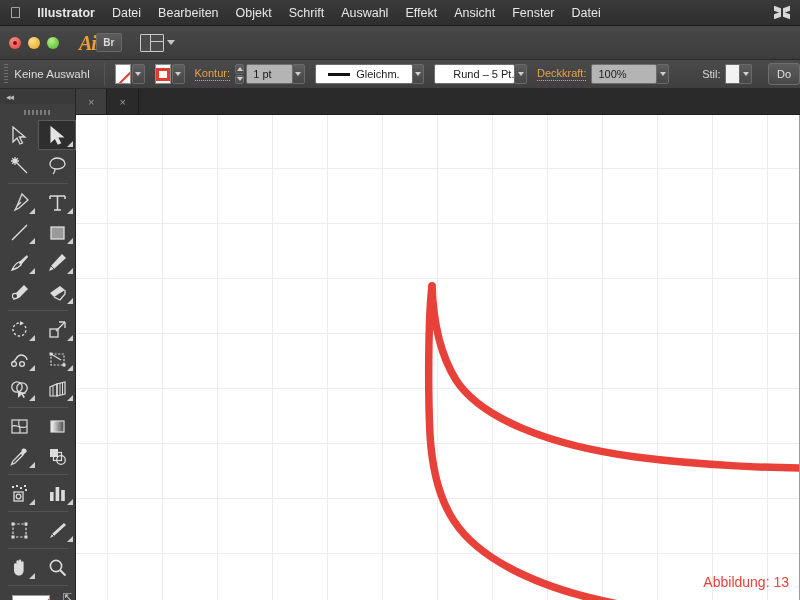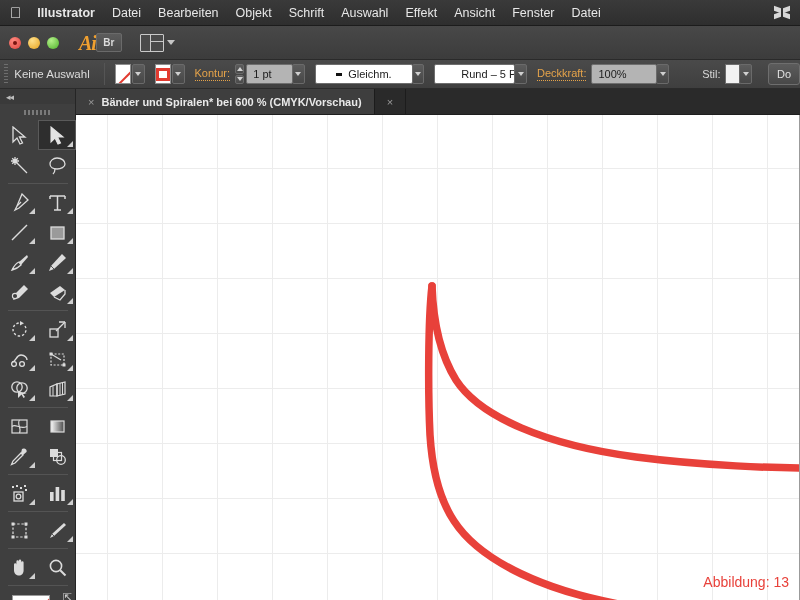--- a/index.html
+++ b/index.html
@@ -127,21 +127,21 @@
   .stepper i:first-child::after{ border-bottom:4px solid #d2d2d2;}
   .stepper i:last-child::after{ border-top:4px solid #d2d2d2;}
   .field {
     height:20px; background:#b4b4b4; border:1px solid #6e6e6e; border-radius:2px;
     color:#1c1c1c; font-size:11px; display:flex; align-items:center;
     padding:0 6px; min-width:46px;
   }
   .combo {
     height:20px; background:#fff; border:1px solid #6e6e6e; border-radius:2px;
     color:#1c1c1c; font-size:11px; display:flex; align-items:center;
-    padding:0 20px; gap:6px;
+    padding:0 12px; gap:6px;
   }
   .profile-line{ display:block; width:46px;height:3px;background:#111; }
   .dot-round{ display:block;width:7px;height:7px;border-radius:50%;background:#111;}
   .combo-gray{
     height:20px; background:#b4b4b4; border:1px solid #6e6e6e;border-radius:2px;
     color:#1c1c1c;font-size:11px;display:flex;align-items:center;padding:0 6px;min-width:66px;
   }
   .ddbtn-attached{
     width:17px;height:20px;margin-left:-1px;margin-right:10px;
     background:linear-gradient(#5c5c5c,#474747);border:1px solid #6a6a6a;border-radius:2px;
@@ -330,21 +330,20 @@
     <span class="ddbtn-attached">
         <span class="caret-sm"></span>
       </span>
 
     <span class="btn-doc">Do</span>
   </div>
 
   <div class="tabbar">
     <div class="tab active">
       <span class="x">×</span>
-      <span>Bänder und Spiralen* bei 600 % (CMYK/Vorschau)</span>
     </div>
     <div class="tab">
       <span class="x">×</span>
     </div>
   </div>
 
   <div class="toolpanel">
     <div class="panel-head">
       <span class="dbl-chevron">◂◂</span>
     </div>

